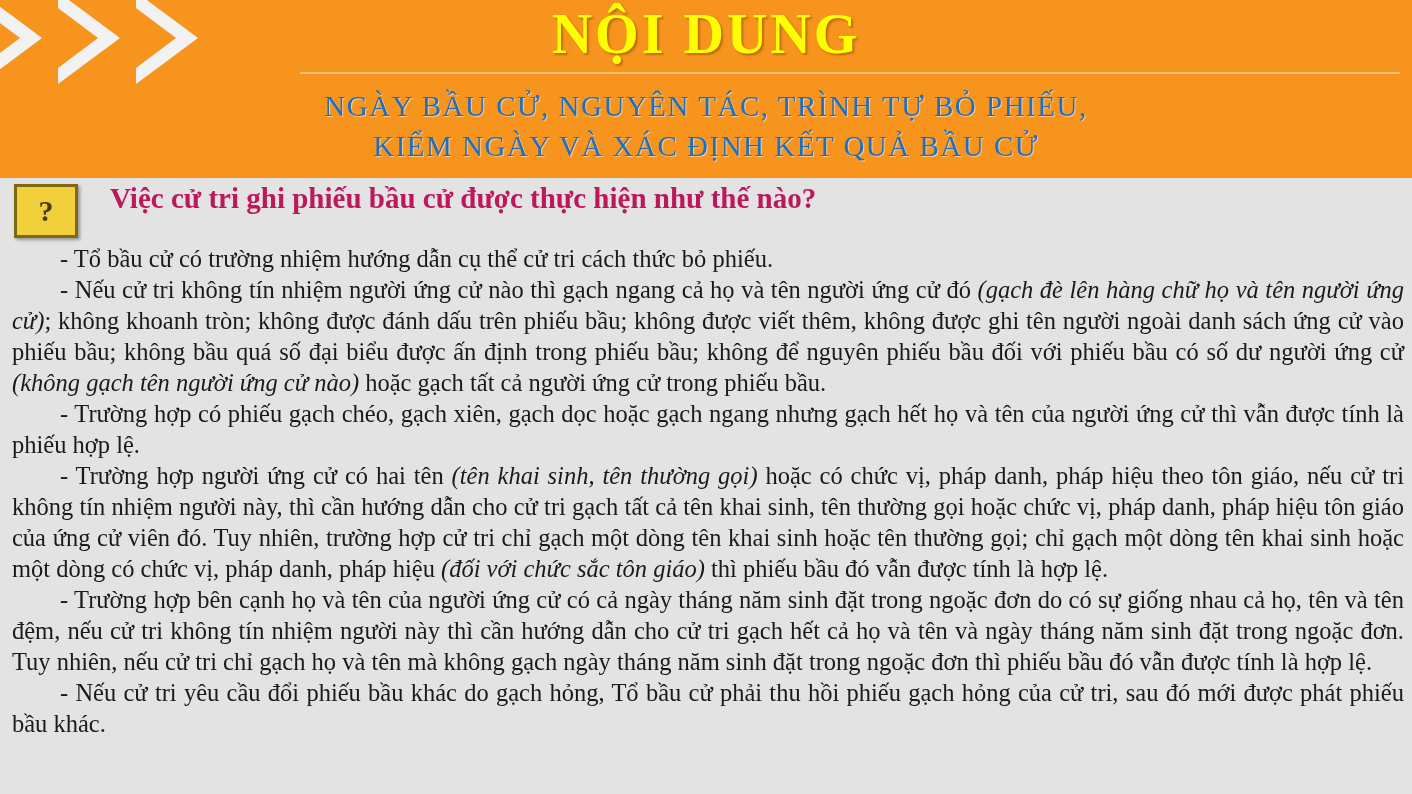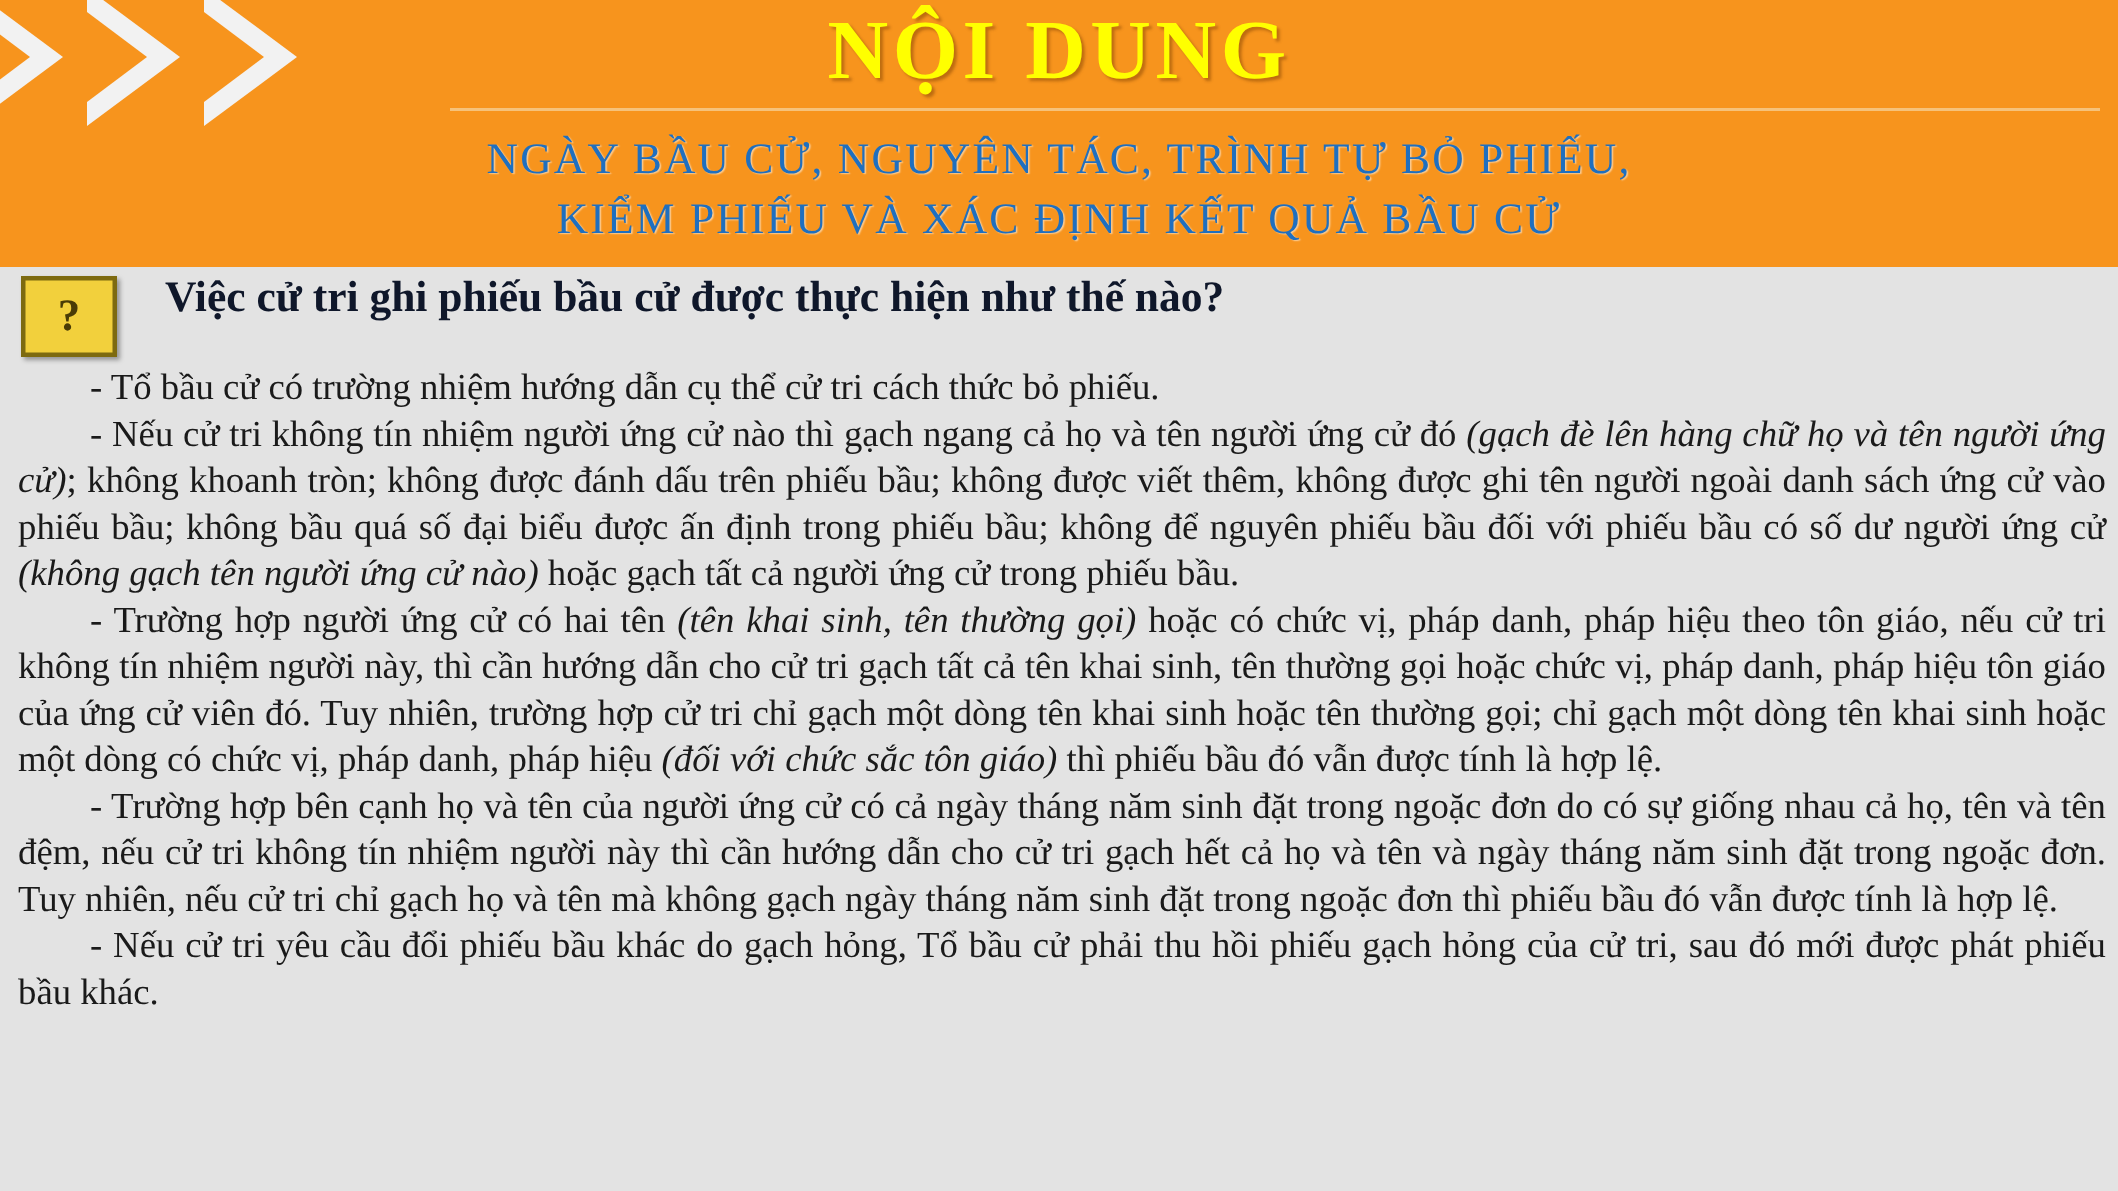--- a/index.html
+++ b/index.html
@@ -125,21 +125,21 @@
     font-size: 30px;
     color: #4a3c06;
   }
   .q-text {
     position: absolute;
     left: 110px;
     top: 0px;
     font-family: "Liberation Serif", serif;
     font-weight: bold;
     font-size: 29px;
-    color: #0f172a;
+    color: #be185d;
     white-space: nowrap;
   }
 
   
   .body-text {
     position: absolute;
     left: 12px;
     top: 243px;
     width: 1392px;
     font-family: "Liberation Serif", serif;
@@ -166,30 +166,31 @@
         <div class="chev-inner i1"></div>
       <div class="chev c2"></div>
         <div class="chev-inner i2"></div>
       <div class="chev c3"></div>
         <div class="chev-inner i3"></div>
     </div>
     <div class="header-title">NỘI DUNG</div>
     <div class="header-rule"></div>
     <div class="header-sub">
       <span>NGÀY BẦU CỬ, NGUYÊN TÁC, TRÌNH TỰ BỎ PHIẾU,</span>
-      <span>KIỂM PHIẾU VÀ XÁC ĐỊNH KẾT QUẢ BẦU CỬ</span>
+      <span>KIỂM NGÀY VÀ XÁC ĐỊNH KẾT QUẢ BẦU CỬ</span>
     </div>
   </div>
 
   <div class="qrow">
     <div class="q-icon">?</div>
     <div class="q-text">Việc cử tri ghi phiếu bầu cử được thực hiện như thế nào?</div>
   </div>
 
   <div class="body-text" id="body-text">
       <p class="p1"><span>- Tổ bầu cử có trường nhiệm hướng dẫn cụ thể cử tri cách thức bỏ phiếu.</span></p>
       <p class="p2"><span>- Nếu cử tri không tín nhiệm người ứng cử nào thì gạch ngang cả họ và tên người ứng cử đó </span><i>(gạch đè lên hàng chữ họ và tên người ứng cử)</i><span>; không khoanh tròn; không được đánh dấu trên phiếu bầu; không được viết thêm, không được ghi tên người ngoài danh sách ứng cử vào phiếu bầu; không bầu quá số đại biểu được ấn định trong phiếu bầu; không để nguyên phiếu bầu đối với phiếu bầu có số dư người ứng cử </span><i>(không gạch tên người ứng cử nào)</i><span> hoặc gạch tất cả người ứng cử trong phiếu bầu.</span></p>
+      <p class="p3"><span>- Trường hợp có phiếu gạch chéo, gạch xiên, gạch dọc hoặc gạch ngang nhưng gạch hết họ và tên của người ứng cử thì vẫn được tính là phiếu hợp lệ.</span></p>
       <p class="p4"><span>- Trường hợp người ứng cử có hai tên </span><i>(tên khai sinh, tên thường gọi)</i><span> hoặc có chức vị, pháp danh, pháp hiệu theo tôn giáo, nếu cử tri không tín nhiệm người này, thì cần hướng dẫn cho cử tri gạch tất cả tên khai sinh, tên thường gọi hoặc chức vị, pháp danh, pháp hiệu tôn giáo của ứng cử viên đó. Tuy nhiên, trường hợp cử tri chỉ gạch một dòng tên khai sinh hoặc tên thường gọi; chỉ gạch một dòng tên khai sinh hoặc một dòng có chức vị, pháp danh, pháp hiệu </span><i>(đối với chức sắc tôn giáo)</i><span> thì phiếu bầu đó vẫn được tính là hợp lệ.</span></p>
       <p class="p5"><span>- Trường hợp bên cạnh họ và tên của người ứng cử có cả ngày tháng năm sinh đặt trong ngoặc đơn do có sự giống nhau cả họ, tên và tên đệm, nếu cử tri không tín nhiệm người này thì cần hướng dẫn cho cử tri gạch hết cả họ và tên và ngày tháng năm sinh đặt trong ngoặc đơn. Tuy nhiên, nếu cử tri chỉ gạch họ và tên mà không gạch ngày tháng năm sinh đặt trong ngoặc đơn thì phiếu bầu đó vẫn được tính là hợp lệ.</span></p>
       <p class="p6"><span>- Nếu cử tri yêu cầu đổi phiếu bầu khác do gạch hỏng, Tổ bầu cử phải thu hồi phiếu gạch hỏng của cử tri, sau đó mới được phát phiếu bầu khác.</span></p>
     </div>
 
 </div>
 
 </body></html>

